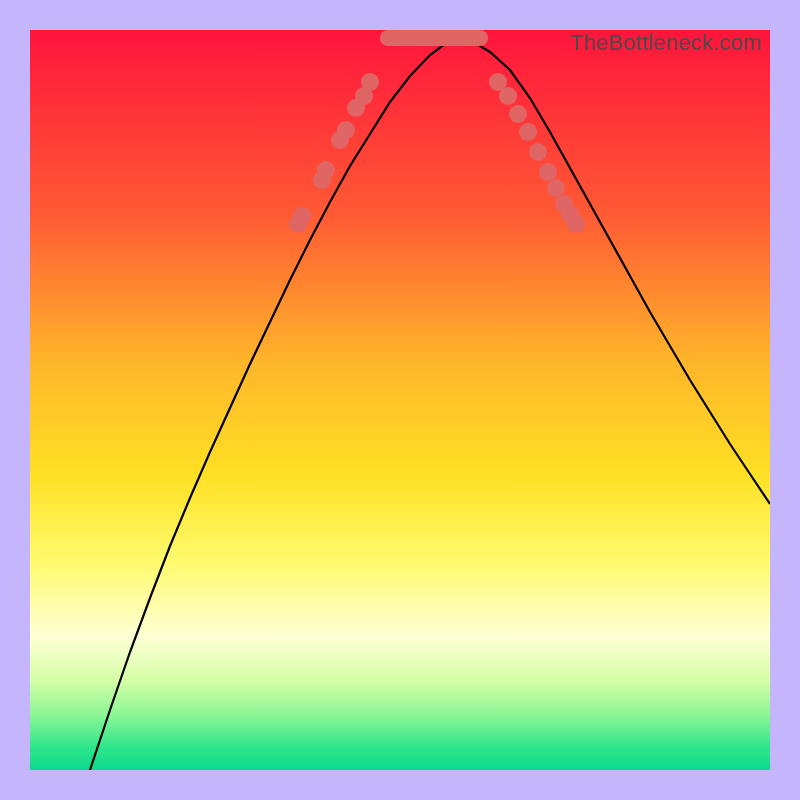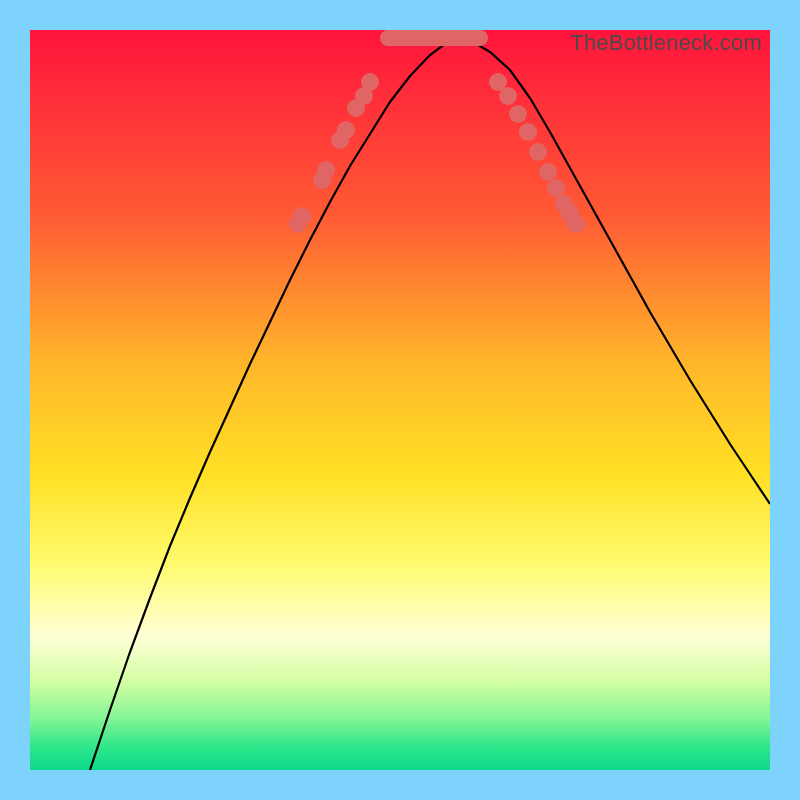--- a/index.html
+++ b/index.html
@@ -7,21 +7,21 @@
     padding: 0;
     width: 800px;
     height: 800px;
     overflow: hidden;
     font-family: Arial, Helvetica, sans-serif;
   }
   .chart-root {
     position: relative;
     width: 800px;
     height: 800px;
-    background: #7dd3fc;
+    background: #c4b5fd;
     text-align: right;
   }
   .plot-area {
     position: absolute;
     left: 30px;
     top: 30px;
     width: 740px;
     height: 740px;
     background: linear-gradient(
       to bottom,

